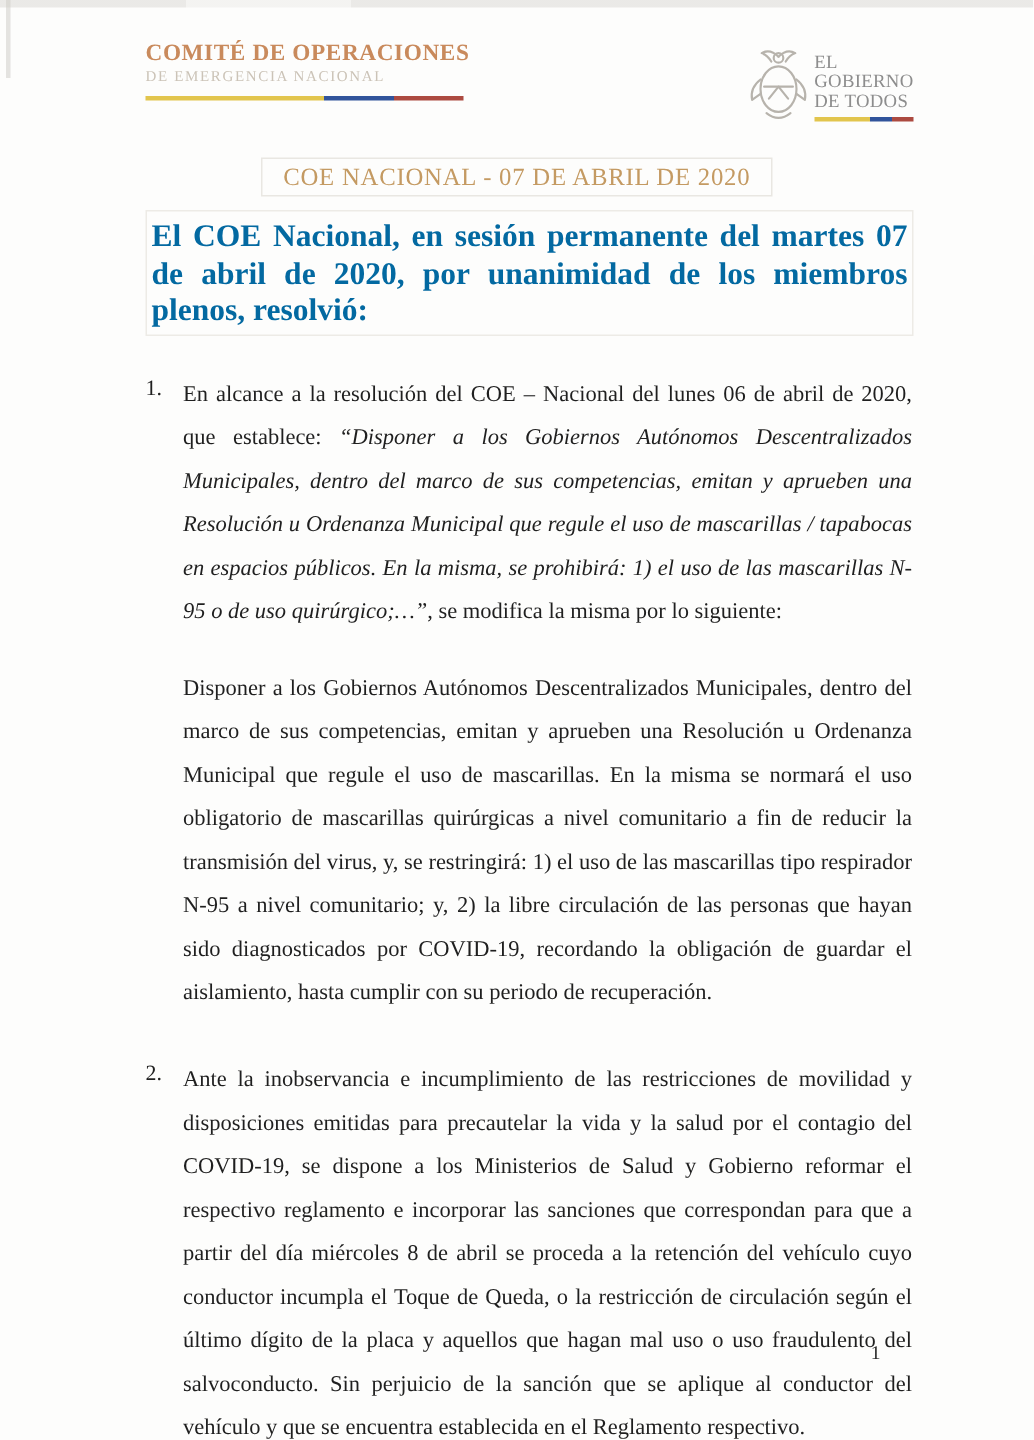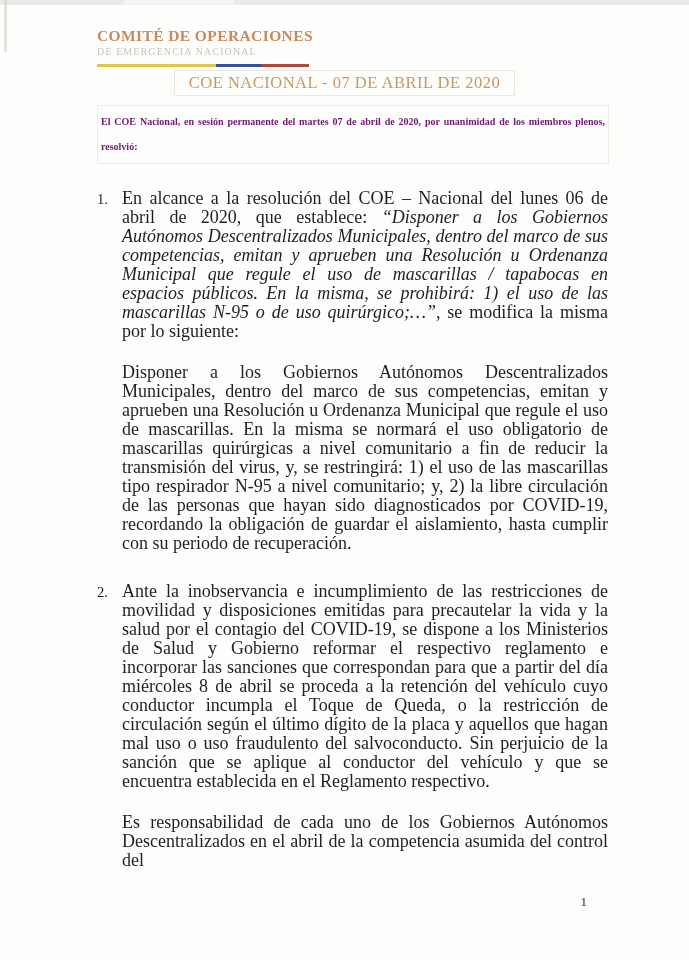--- a/index.html
+++ b/index.html
@@ -40,50 +40,69 @@
   .crest{width:48px;height:56px;flex:none;margin-top:2px;}
   .gov-text{font-size:12.5px;line-height:13px;color:var(--gov-gray);letter-spacing:.2px;padding-top:8px;}
   .gov-text .flag-bar{width:66px;margin-top:4px;}
 
   .title-wrap{text-align:center;margin-top:13px;}
   .title-box{display:inline-block;border:1px solid #e9e7e2;padding:3px 12px 4px;}
   .title-main{display:inline-block;font-size:21px;letter-spacing:1px;color:var(--title-brown);
     padding:0 44px 3px;border-bottom:2px solid var(--title-brown);}
   .subtitle-row{text-align:center;margin-top:3px;}
   .subtitle-box{display:inline-block;border:1px solid #e9e7e2;padding:2px 14px;
-    font-size:16.5px;letter-spacing:.5px;color:var(--subtitle-tan);}
+    font-size:16.5px;letter-spacing:.5px;color:var(--subtitle-tan);margin-top:17px;}
 
   .intro{margin:9px 80px 0 97px;border:1px solid #edebe6;padding:4px 3px;
-    font-weight:bold;font-size:10px;line-height:24.5px;text-align:justify;color:#701a75;}
+    font-weight:bold;font-size:21px;line-height:24.5px;text-align:justify;color:#0369a1;}
 
   .res-list{margin:25px 81px 0 97px;}
   .res-item{display:flex;margin-top:29px;}
   .res-item:first-child{margin-top:0;}
   .res-num{width:25px;flex:none;font-size:14.6px;line-height:21.8px;}
   .res-body{flex:1;min-width:0;}
-  .res-para{margin:0 0 22px;font-size:18px;line-height:19px;text-align:justify;color:var(--text);}
+  .res-para{margin:0 0 22px;font-size:15px;line-height:29px;text-align:justify;color:var(--text);}
   .res-para:last-child{margin-bottom:0;}
   .italic{font-style:italic;}
 
   .page-num{position:absolute;right:102px;bottom:50px;font-size:13px;color:#2a2a2a;}
 </style>
 </head>
 <body>
 
 <div class="page">
   <div class="edge-top"></div>
   <div class="edge-left"></div>
 
   <div class="header">
     <div class="org-logo">
       <div class="l1">COMITÉ DE OPERACIONES</div>
       <div class="l2">DE EMERGENCIA NACIONAL</div>
       <div class="flag-bar"></div>
     </div>
 
+    <div class="gov-logo">
+      <svg class="crest" viewBox="0 0 60 70" fill="none" stroke="#b7b3ac" stroke-width="1.8" stroke-linecap="round" stroke-linejoin="round">
+        <path d="M30 11 q-7 -7 -14 -3 q5 2 8 7"></path>
+        <path d="M30 11 q7 -7 14 -3 q-5 2 -8 7"></path>
+        <circle cx="30" cy="12" r="4"></circle>
+        <ellipse cx="30" cy="38" rx="15" ry="19"></ellipse>
+        <path d="M15 30 q-9 7 -7 17 l7 -5"></path>
+        <path d="M45 30 q9 7 7 17 l-7 -5"></path>
+        <path d="M18 36 h24"></path>
+        <path d="M22 46 l8 -10 8 10"></path>
+        <path d="M20 58 q10 8 20 0"></path>
+      </svg>
+      <div class="gov-text">
+        <div>EL</div>
+        <div>GOBIERNO</div>
+        <div>DE TODOS</div>
+        <div class="flag-bar"></div>
+      </div>
+    </div>
   </div>
 
   <div class="subtitle-row">
     <span class="subtitle-box">COE NACIONAL - 07 DE ABRIL DE 2020</span>
   </div>
 
   <p class="intro">El COE Nacional, en sesión permanente del martes 07 de abril de 2020, por unanimidad de los miembros plenos, resolvió:</p>
 
   <div class="res-list" id="resolutions">
       <div class="res-item">

